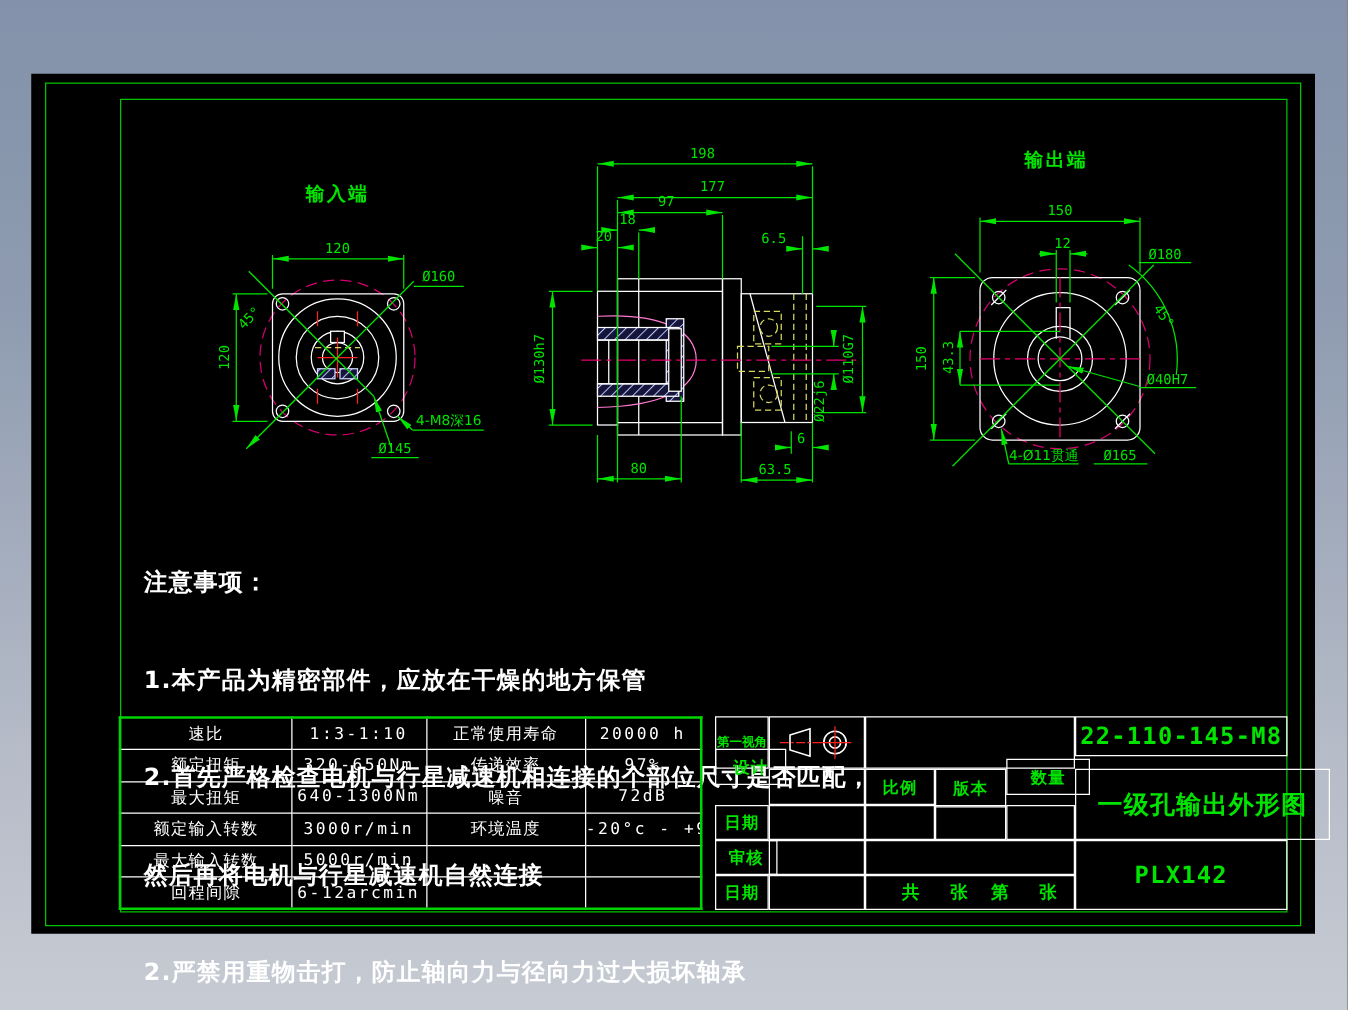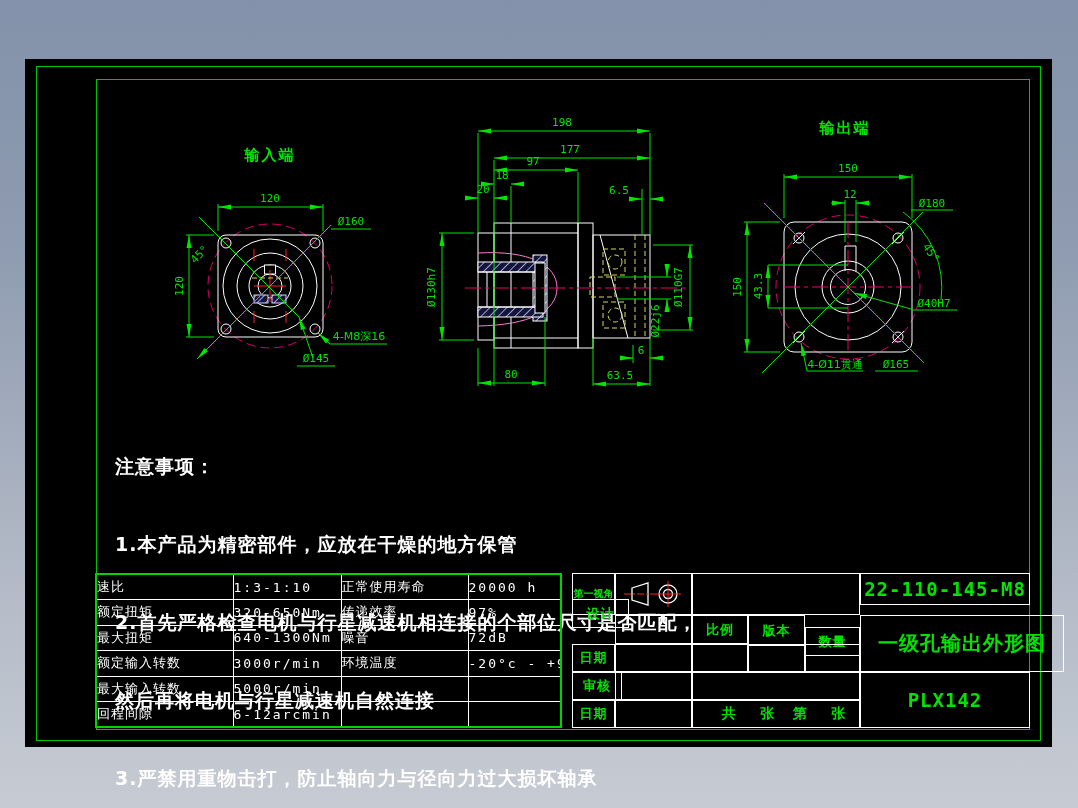--- a/index.html
+++ b/index.html
@@ -14,21 +14,21 @@
   svg.cad { position:absolute; left:0; top:0; }
   svg.cad text { fill:#00e400; font-family:"DejaVu Sans Mono", monospace; font-size:11px; text-anchor:middle; }
   svg.cad text.cn { font-family:"DejaVu Sans", sans-serif; font-weight:bold; font-size:15px; letter-spacing:2px; }
   svg.cad text.note { font-family:"DejaVu Sans", sans-serif; font-size:11px; }
 
   .notes { position:absolute; left:90px; top:342px; color:#fff; font-size:19px; font-weight:bold;
            line-height:26px; letter-spacing:1px; white-space:pre; }
 
   table.spec { position:absolute; left:70px; top:514px; width:465px; height:155px;
                border-collapse:collapse; border:2px solid #00d400; table-layout:fixed; }
-  table.spec td { border:1px solid #ffffff; color:#fff; text-align:left; font-size:13px;
+  table.spec td { border:1px solid #ffffff; color:#fff; text-align:center; font-size:13px;
                   letter-spacing:1px; padding:0; height:25px; overflow:hidden; white-space:nowrap; }
   td.w0{width:137px} td.w1{width:108px} td.w2{width:127px} td.w3{width:93px}
   table.spec td.val { font-family:"DejaVu Sans Mono", monospace; letter-spacing:2px;margin-left:26px; }
 
   .tblock { position:absolute; left:547px; top:514px; width:458px; height:155px; }
   .tb { position:absolute; border:1px solid #fff; color:#00e400; font-weight:bold;
         display:flex; align-items:center; justify-content:center; font-size:13px; letter-spacing:1px; }
   .tb.small { font-size:10px; letter-spacing:0; }
   .tb.big  { font-family:"DejaVu Sans Mono", monospace; font-size:19px; letter-spacing:1px; }
   .tb.titlecn { font-size:20px; letter-spacing:1px; }
@@ -249,21 +249,21 @@
         <text x="871" y="309">Ø165</text>
         <text x="810" y="309" class="note">4-Ø11贯通</text>
       </g>
     </svg>
 
     <div class="notes">
       <div>注意事项：</div>
       <div>1.本产品为精密部件，应放在干燥的地方保管</div>
       <div>2.首先严格检查电机与行星减速机相连接的个部位尺寸是否匹配，</div>
       <div>然后再将电机与行星减速机自然连接</div>
-      <div>3.严禁用重物击打，防止轴向力与径向力过大损坏轴承</div>
+      <div>2.严禁用重物击打，防止轴向力与径向力过大损坏轴承</div>
       
     </div>
 
     <table class="spec">
       <tbody>
           <tr>
         <td class="w0">速比</td>
         <td class="w1 val">1:3-1:10</td>
         <td class="w2">正常使用寿命</td>
         <td class="w3 val">20000 h</td>
@@ -314,21 +314,21 @@
           <line x1="33" y1="14" x2="59" y2="14" stroke="#ff2020"></line>
         </svg>
       </div>
       <div class="tb" style="left:120px;top:0;width:168px;height:42px"></div>
       <div class="tb big" style="left:288px;top:0;width:170px;height:32px">22-110-145-M8</div>
 
       <div class="tb" style="left:0;top:26px;width:57px;height:29px">设计</div>
       <div class="tb" style="left:43px;top:42px;width:77px;height:29px"></div>
       <div class="tb" style="left:120px;top:42px;width:56px;height:29px">比例</div>
       <div class="tb" style="left:176px;top:42px;width:57px;height:31px">版本</div>
-      <div class="tb" style="left:233px;top:54px;width:55px;height:29px">数量</div>
+      <div class="tb" style="left:233px;top:34px;width:67px;height:29px">数量</div>
       <div class="tb titlecn" style="left:288px;top:42px;width:204px;height:57px">一级孔输出外形图</div>
 
       <div class="tb" style="left:0;top:71px;width:43px;height:28px">日期</div>
       <div class="tb" style="left:43px;top:71px;width:77px;height:28px"></div>
       <div class="tb" style="left:120px;top:71px;width:56px;height:28px"></div>
       <div class="tb" style="left:176px;top:71px;width:57px;height:28px"></div>
       <div class="tb" style="left:233px;top:71px;width:55px;height:28px"></div>
 
       <div class="tb" style="left:0;top:99px;width:50px;height:28px">审核</div>
       <div class="tb" style="left:43px;top:99px;width:77px;height:28px"></div>

